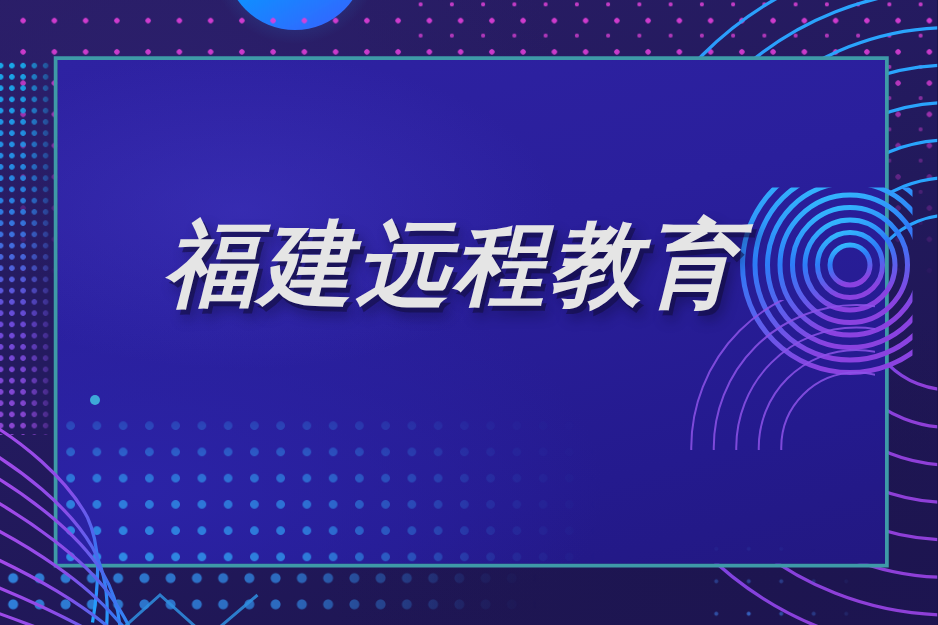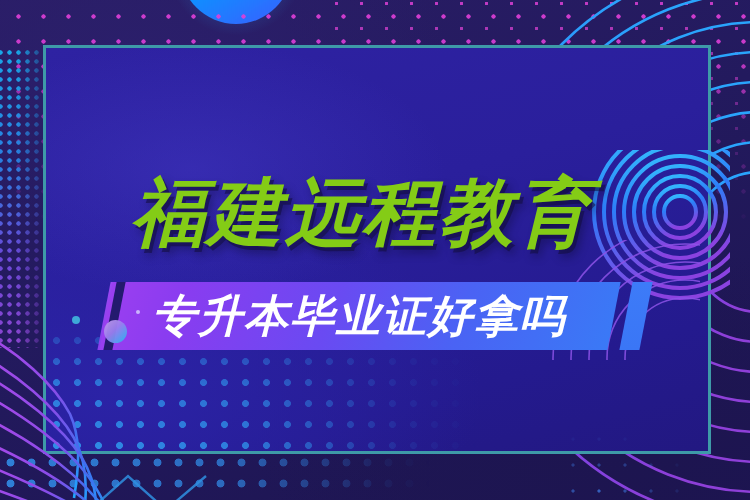--- a/index.html
+++ b/index.html
@@ -146,21 +146,21 @@
 
   
   .title{
     position:absolute;
     left:131px; top:163px;
     width:540px; height:100px;
     font-size:74px;
     line-height:100px;
     font-weight:bold;
     font-style:italic;
-    color:#84cc16;
+    color:#e5e5e5;
     letter-spacing:3px;
     white-space:nowrap;
     text-shadow:
        3px 4px 0 rgba(18,12,60,.55),
        5px 7px 10px rgba(12,8,45,.45);
     font-family: Liberation Serif, serif;
   }
 
   
   .sub-wrap{
@@ -344,23 +344,14 @@
   </svg>
 
   <svg class="chev" viewBox="0 0 120 50">
     <path d="M2 40 L40 6 L78 40 L118 6" fill="none" stroke="#2f8fe0" stroke-width="2.4" opacity=".85"></path>
   </svg>
 
   <div class="dot-cyan-sm"></div>
 
   <div class="title">福建远程教育</div>
 
-  <div class="sub-wrap">
-    <div class="sub-slash-left"></div>
-    <div class="sub-bar"></div>
-    <div class="sub-bar-notch"></div>
-    <div class="sub-slash-right"></div>
-    <div class="sub-dot"></div>
-    <div class="sub-tiny-dot"></div>
-    <div class="sub-text">专升本毕业证好拿吗</div>
-  </div>
 
 </div>
 
 </body></html>

